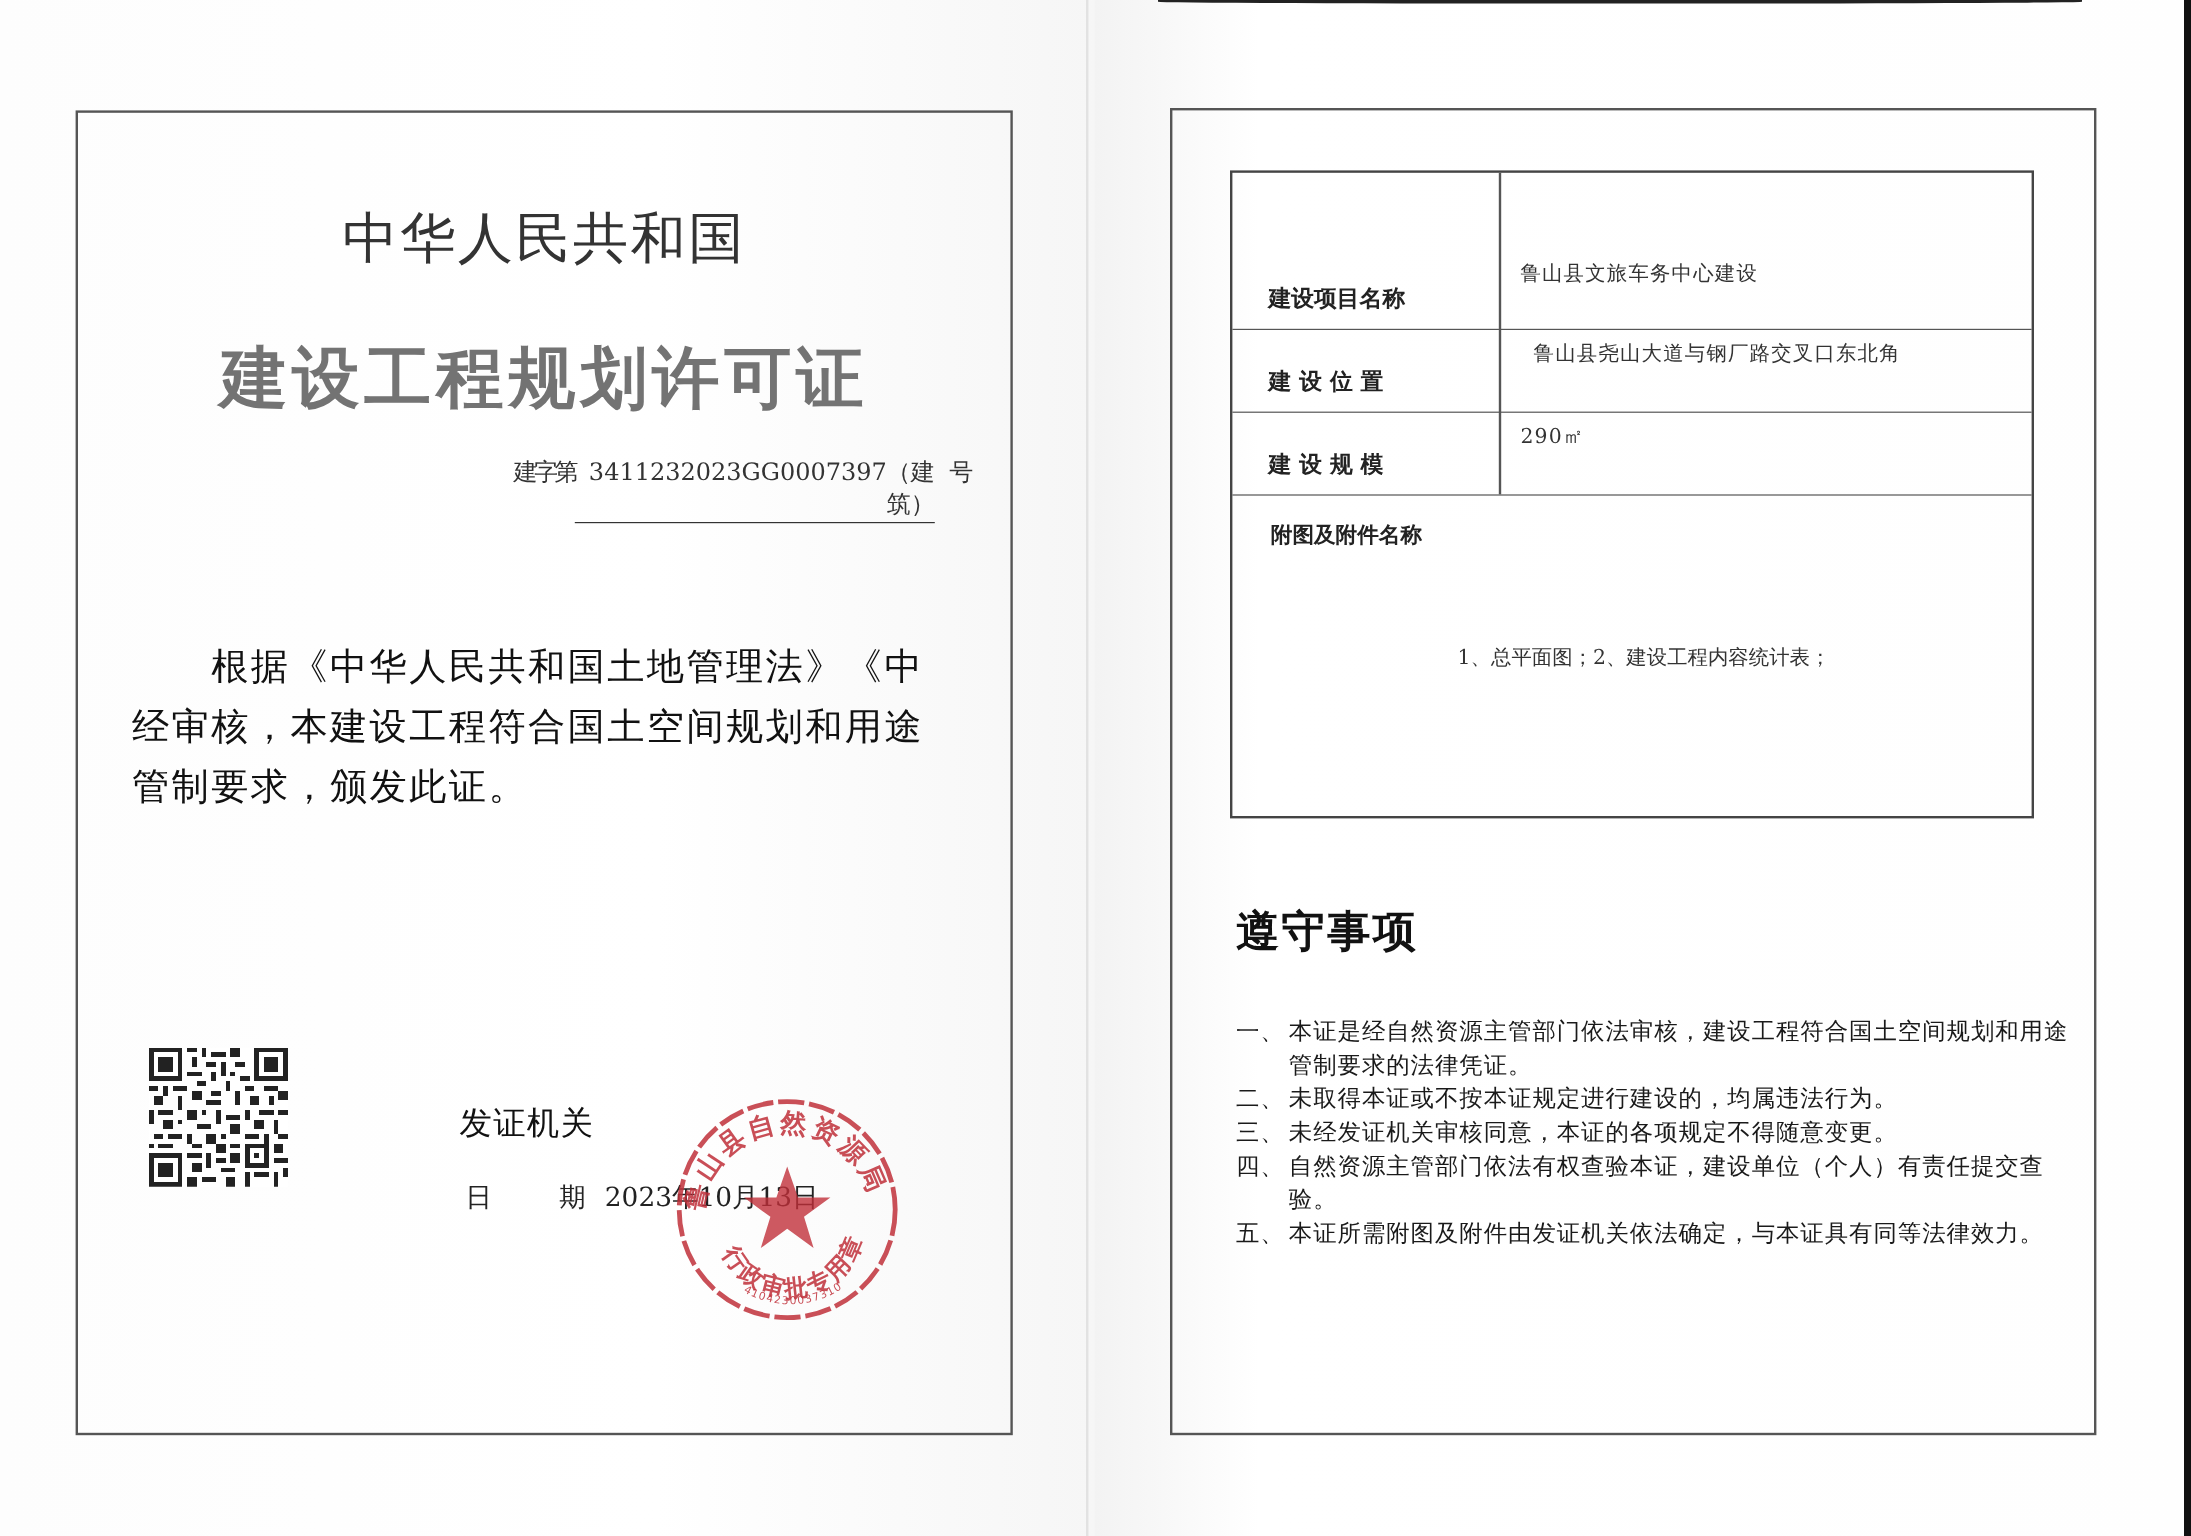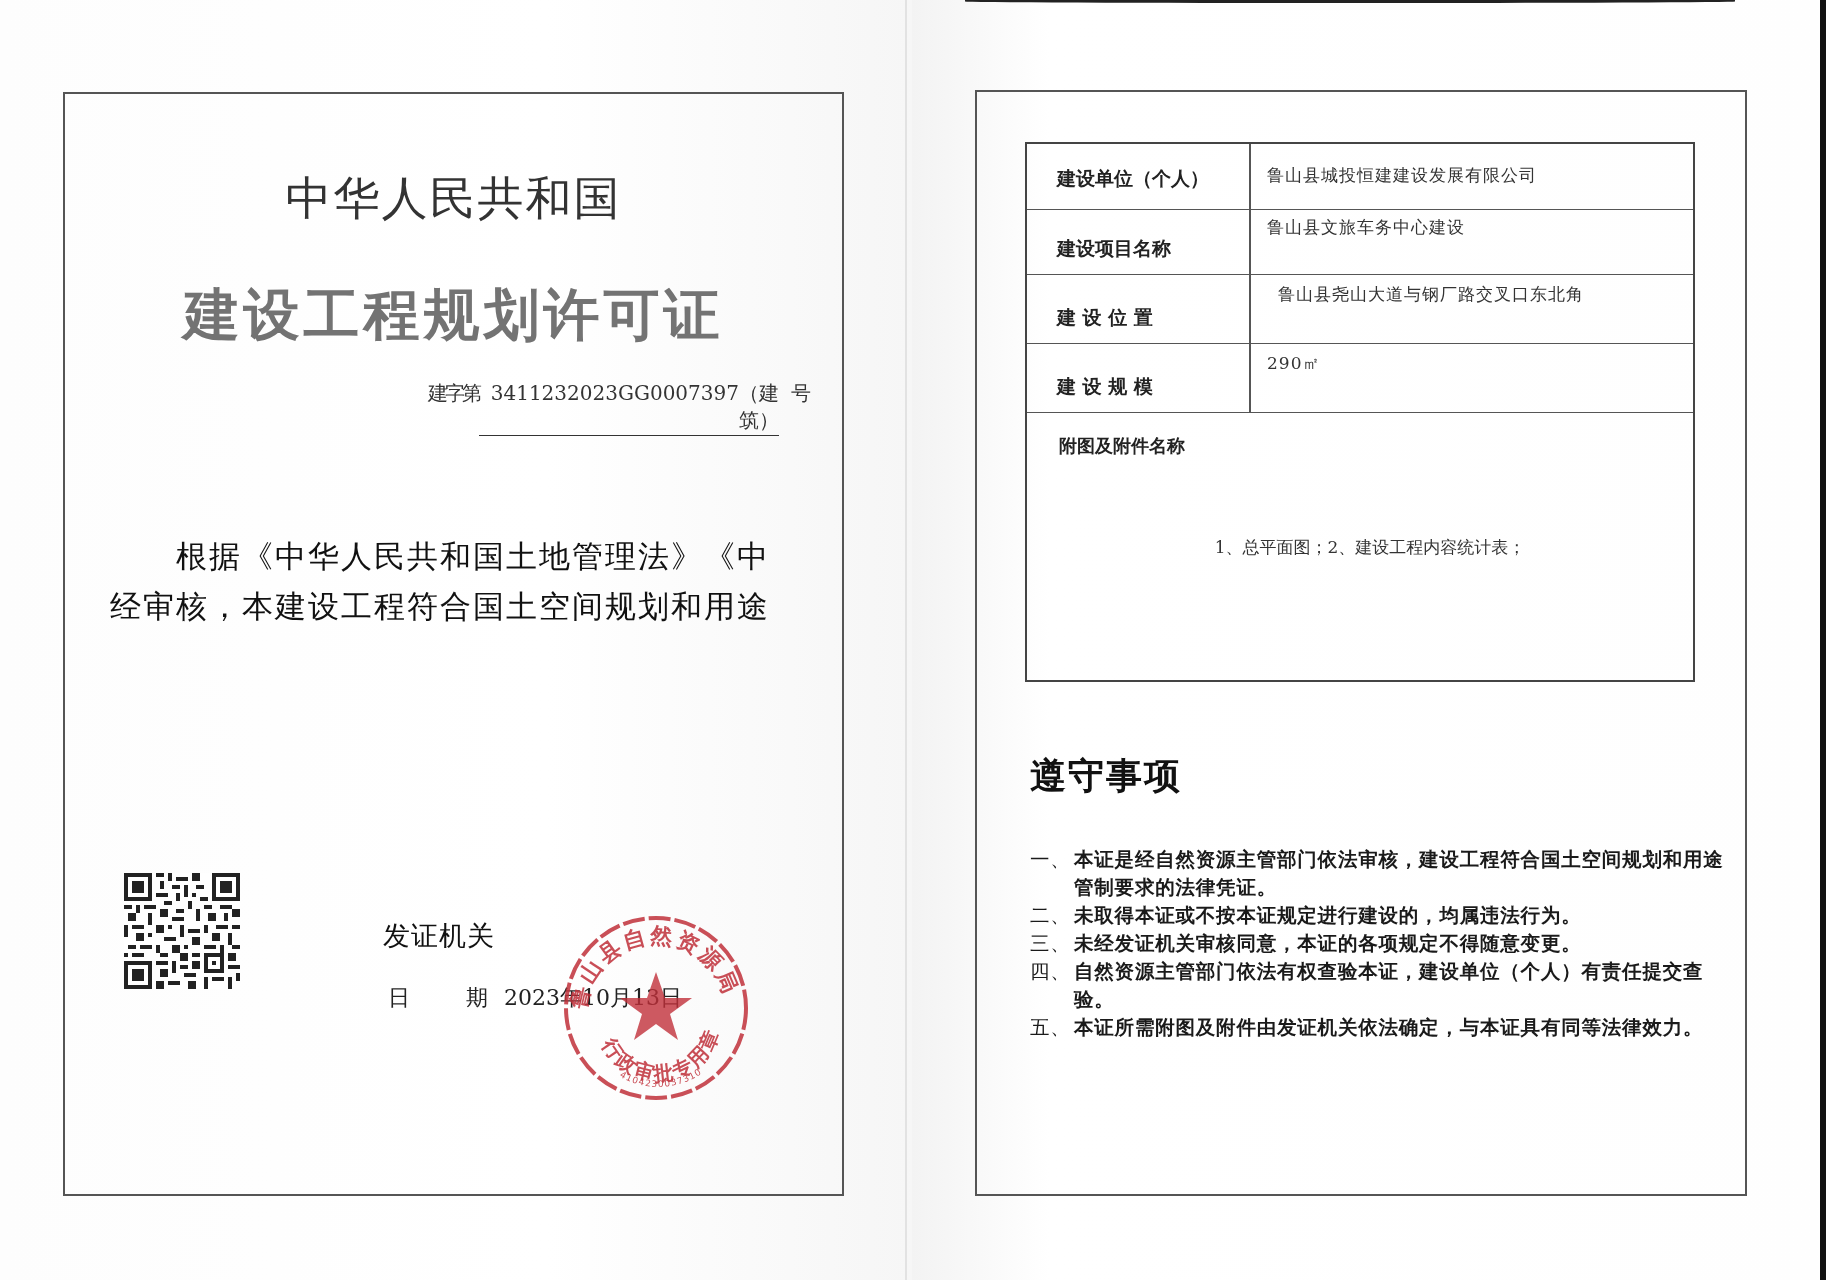--- a/index.html
+++ b/index.html
@@ -43,21 +43,21 @@
     .row .label { position: absolute; left: 30px; font-size: 19px; font-weight: bold; color: #222; }
     .row .value { position: absolute; left: 212px; font-family: "DejaVu Serif", serif; font-size: 17px; color: #333; letter-spacing: 1px; }
     .divider { position: absolute; left: 222px; top: 0; width: 1.5px; height: 268px; background: #555; }
     .attach-label { position: absolute; left: 32px; top: 290px; font-size: 18px; font-weight: bold; color: #222; }
     .attach-value { position: absolute; left: 0; width: 100%; top: 392px; text-align: center; font-family: "DejaVu Serif", serif; font-size: 17px; color: #333; padding-left: 20px; }
 
     .notes-title { position: absolute; left: 1030px; top: 752px; font-size: 36px; font-weight: bold; color: #111; letter-spacing: 2px; }
     .notes { position: absolute; left: 1030px; top: 846px; width: 700px; font-size: 19.5px; line-height: 28px; color: #1a1a1a; letter-spacing: 0.8px; }
     .note { display: flex; }
     .note-num { flex: 0 0 44px; }
-    .note-text { flex: 1; font-weight: bold; }
+    .note-text { flex: 1; }
   </style>
 </head>
 <body>
 
 <div class="page page-left"></div>
 <div class="page page-right"></div>
 <div class="fold"></div>
 <div class="top-edge"></div>
 <div class="right-edge"></div>
 
@@ -67,20 +67,21 @@
 
 <div class="permit-no">
   <span class="permit-prefix">建字第</span>
   <span class="permit-value">3411232023GG0007397（建筑）</span>
   <span class="permit-suffix">号</span>
 </div>
 
 <div class="statement">
   <p>　　根据《中华人民共和国土地管理法》《中</p>
   <p>经审核，本建设工程符合国土空间规划和用途</p>
+  <p>管制要求，颁发此证。</p>
 </div>
 
 <div class="qr">
   <svg width="118" height="116" viewBox="0 0 29 29" shape-rendering="crispEdges">
     <rect width="29" height="29" fill="#fff"></rect>
     <g fill="#222">
       <path d="M0 0h7v7h-7z M1 1v5h5v-5z" fill-rule="evenodd"></path>
       <rect x="2" y="2" width="3" height="3"></rect>
       <path d="M22 0h7v7h-7z M23 1v5h5v-5z" fill-rule="evenodd"></path>
       <rect x="24" y="2" width="3" height="3"></rect>
@@ -123,24 +124,20 @@
       <textPath href="#sealSerial" startOffset="8%">4104230037310</textPath>
     </text>
   </svg>
 </div>
 
 <div class="frame frame-right"></div>
 
 <div class="info-table">
   <div class="divider"></div>
 
-  <div class="row" style="top:0;height:66px;">
-    <span class="label" style="top:22px;">建设单位（个人）</span>
-    <span class="value" style="top:20px;left:240px;">鲁山县城投恒建建设发展有限公司</span>
-  </div>
   <div class="row" style="top:66px;height:65px;">
     <span class="label" style="top:26px;">建设项目名称</span>
     <span class="value" style="top:6px;left:240px;">鲁山县文旅车务中心建设</span>
   </div>
   <div class="row" style="top:131px;height:69px;">
     <span class="label" style="top:30px;">建 设 位 置</span>
     <span class="value" style="top:8px;left:240px;margin-left:11px;">鲁山县尧山大道与钢厂路交叉口东北角</span>
   </div>
   <div class="row" style="top:200px;height:69px;">
     <span class="label" style="top:30px;">建 设 规 模</span>

